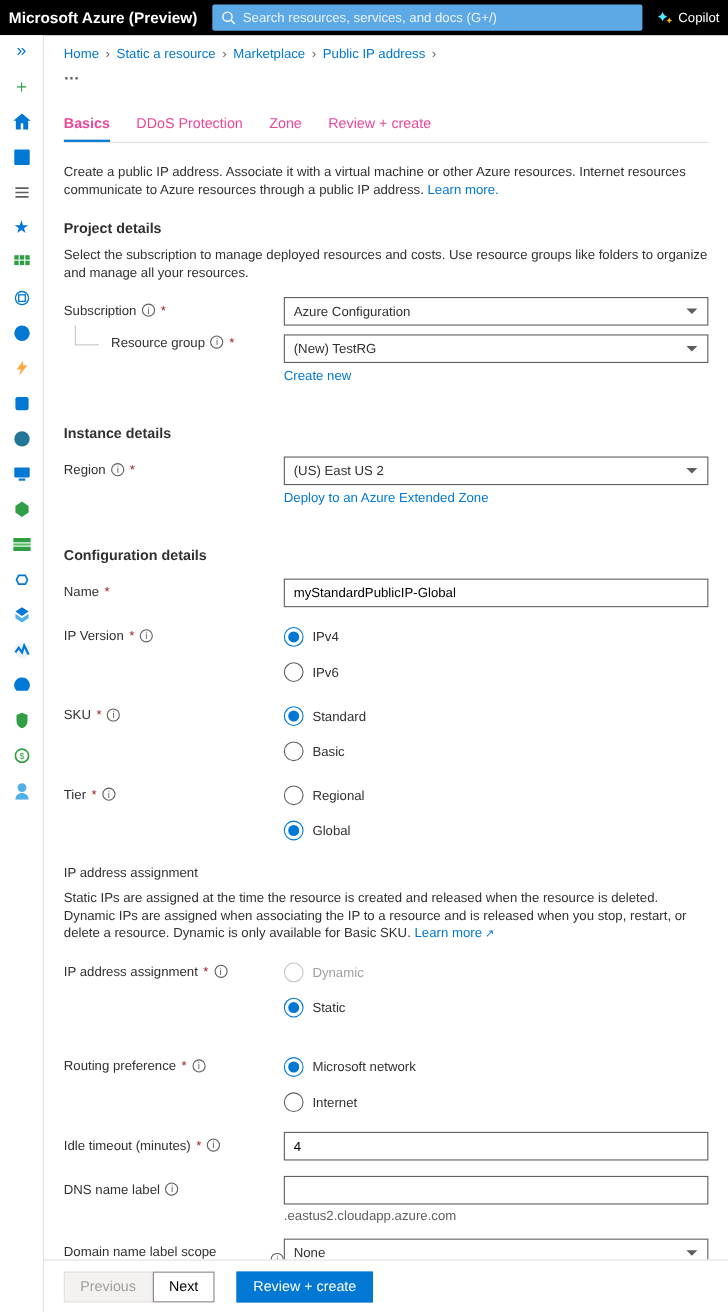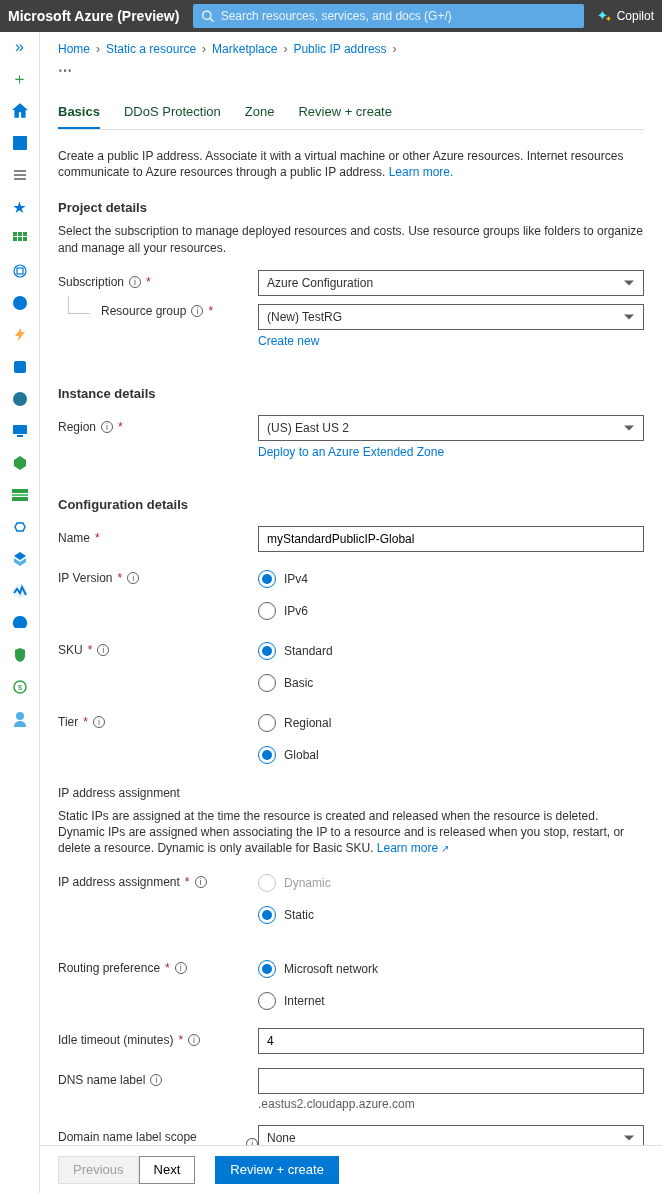--- a/index.html
+++ b/index.html
@@ -8,21 +8,21 @@
     font-size: 13px;
     color: #323130;
     background: #ffffff;
     width: 662px;
     height: 1193px;
     overflow: hidden;
     position: relative;
   }
   
   .topbar {
-    background: #404040;
+    background: #000000;
     height: 32px;
     display: flex;
     align-items: center;
     padding: 0 8px;
     color: #fff;
     justify-content: flex-end;
   }
   .logo {
     font-weight: 600;
     font-size: 14px;
@@ -113,21 +113,21 @@
   .tabs {
     display: flex;
     gap: 24px;
     margin-top: 26px;
     border-bottom: 1px solid #e1dfdd;
     font-size: 13px;
   }
   .tab {
     padding-bottom: 8px;
     cursor: pointer;
-    color: #14532d;
+    color: #ec4899;
   }
   .tab.active {
     font-weight: 600;
     border-bottom: 2px solid #0078d4;
   }
   
   .desc {
     margin-top: 18px;
     font-size: 12px;
     color: #323130;

